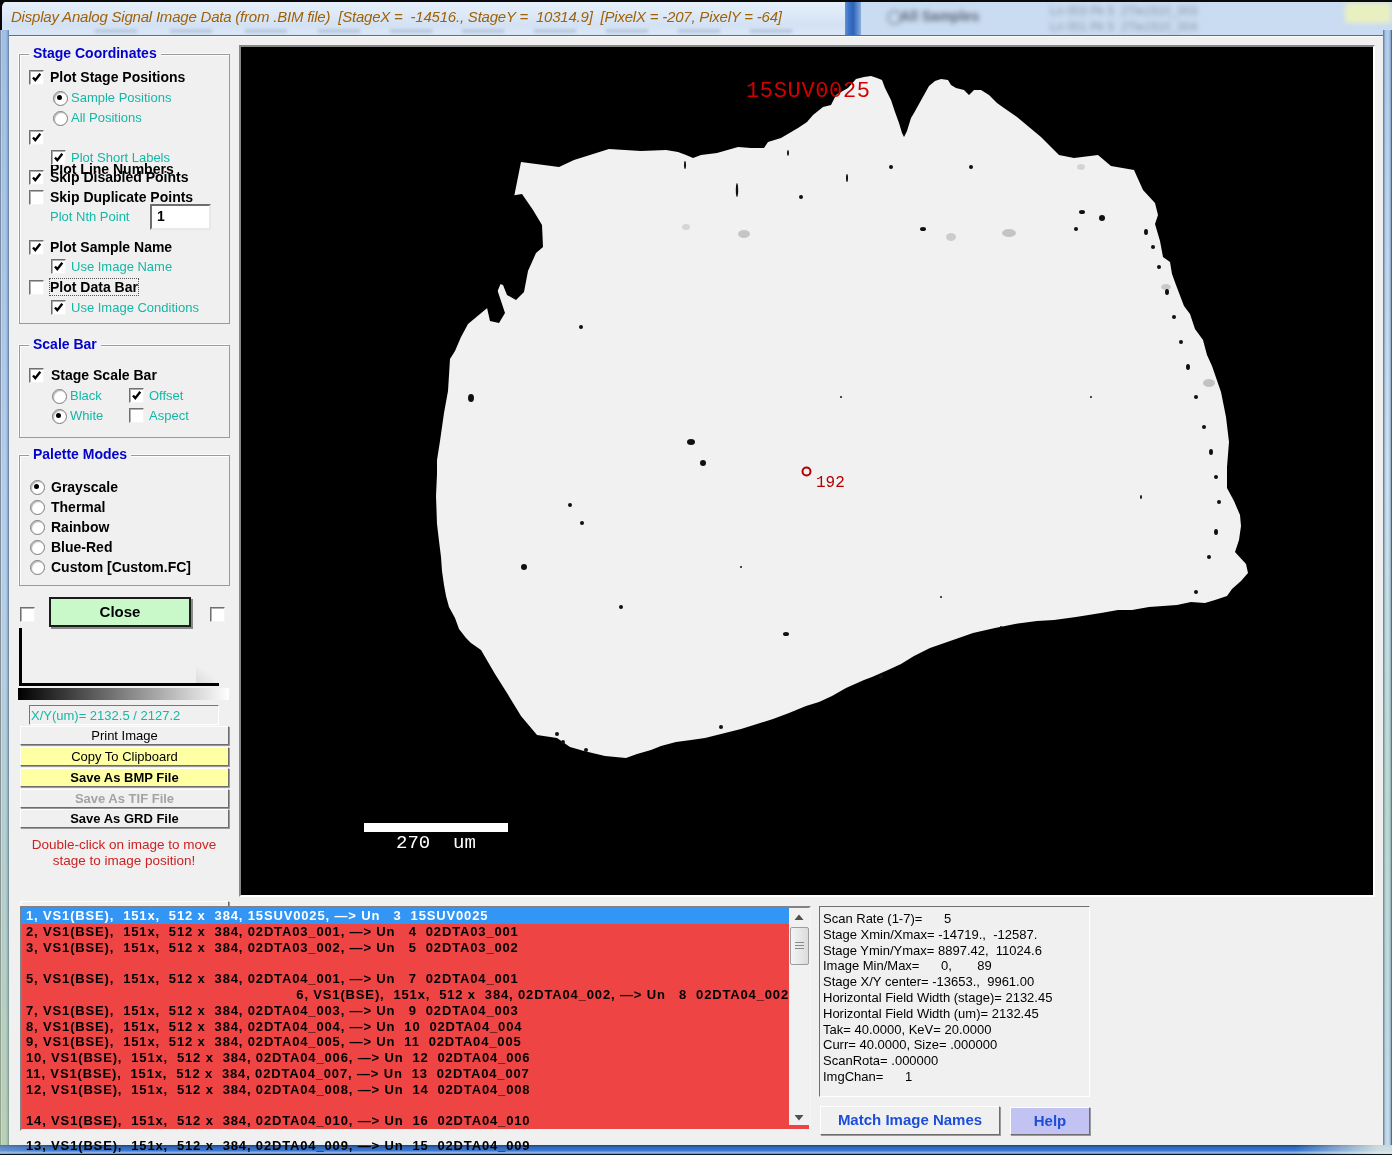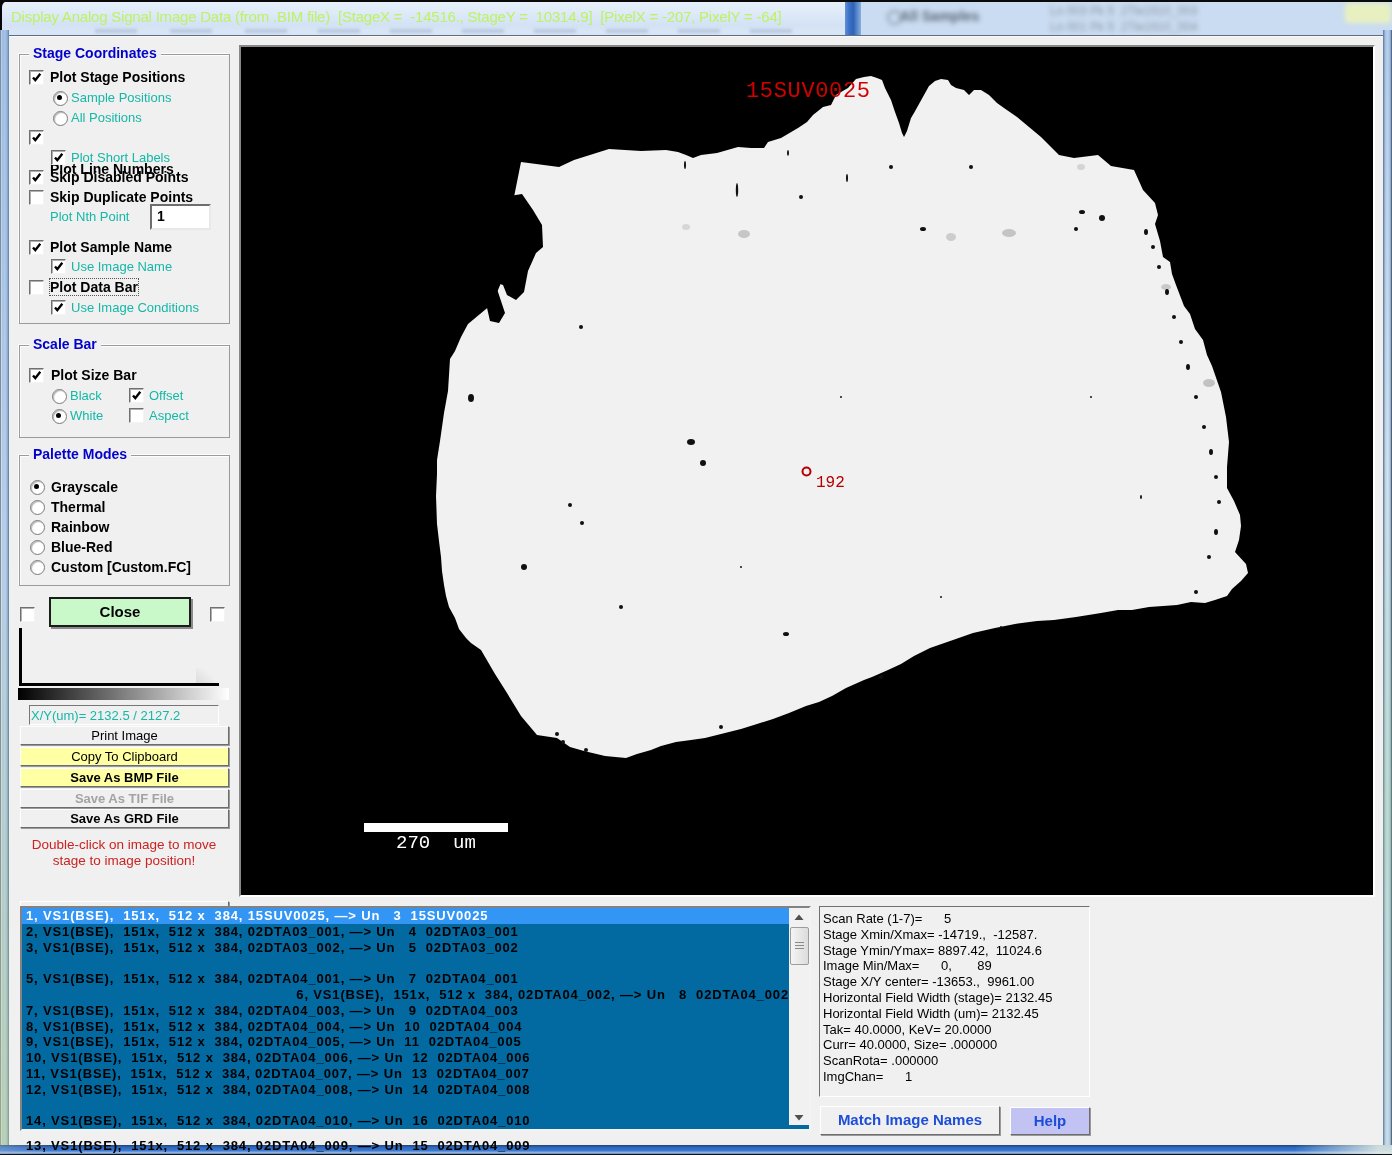--- a/index.html
+++ b/index.html
@@ -2,21 +2,21 @@
 <html><head>
 <meta charset="utf-8">
 <style>
 html,body{margin:0;padding:0;}
 body{width:1392px;height:1155px;position:relative;overflow:hidden;
   font-family:"Liberation Sans",sans-serif;background:#05050a;}
 .abs{position:absolute;}
 #titlebar{left:2px;top:1px;width:1388px;height:34px;
   background:linear-gradient(to bottom,#e7f1fc 0%,#dde9f7 40%,#d3e2f4 70%,#d9e6f6 100%);
   border-top-left-radius:6px;}
-#titletext{left:11px;top:8px;font-size:15px;color:#bef264;white-space:pre;letter-spacing:-0.21px;}
+#titletext{left:11px;top:8px;font-size:15px;color:#a16207;white-space:pre;letter-spacing:-0.21px;font-style:italic;}
 #client{left:9px;top:36px;width:1374px;height:1110px;background:#f0f0f0;}
 #bleft{left:0;top:30px;width:9px;height:1117px;
   background:linear-gradient(to bottom, rgba(120,160,210,0.45) 0%, rgba(140,175,215,0.25) 45%, rgba(160,190,150,0.4) 80%, rgba(175,200,140,0.55) 100%),
    linear-gradient(to right,#0c1524 0%,#f8fbff 12%,#b9cfe8 30%,#cfdff2 55%,#9fbedf 80%,#47617f 100%);}
 #bright{left:1383px;top:30px;width:9px;height:1117px;
   background:linear-gradient(to bottom, rgba(120,160,210,0.4) 0%, rgba(150,185,200,0.2) 40%, rgba(150,195,160,0.45) 70%, rgba(150,185,205,0.3) 100%),
    linear-gradient(to right,#445a74 0%,#c3d6ec 25%,#e3eefa 50%,#b4cce7 80%,#0e1726 100%);}
 #bbottom{left:0;top:1145px;width:1392px;height:10px;
   background:linear-gradient(to right, rgba(170,192,214,0.4) 0%, rgba(0,0,0,0) 4%, rgba(0,0,0,0) 93%, rgba(232,240,228,0.85) 99%),
    linear-gradient(to bottom,#28415e 0%,#2b68c4 25%,#3a77d0 55%,#9dbfe4 80%,#0c1322 100%);}
@@ -31,21 +31,21 @@
 .rad{width:13px;height:13px;border-radius:50%;background:#fff;
   border:1px solid #7b7b7b;box-shadow:inset 1px 1px 1px #b4b4b4;}
 .rad .dot{position:absolute;left:3px;top:3px;width:5px;height:5px;border-radius:50%;background:#000;}
 .lb{font-size:14px;font-weight:bold;color:#000;white-space:pre;}
 .ls{font-size:13px;color:#14b8a6;white-space:pre;}
 .btn{background:#f0f0f0;text-align:center;color:#1d4ed8;
   border-top:1px solid #fff;border-left:1px solid #fff;
   border-right:1px solid #6d6d6d;border-bottom:1px solid #6d6d6d;
   box-shadow:1px 1px 0 #9a9a9a;}
 .yellow{background:#ffffa3;}
-#listbox{left:20px;top:906px;width:787px;height:221px;background:#0369a1;
+#listbox{left:20px;top:906px;width:787px;height:221px;background:#ef4444;
   border-top:2px solid #828282;border-left:2px solid #828282;
   border-bottom:2px solid #f3f3f3;border-right:2px solid #f3f3f3;}
 .row{position:absolute;left:0;width:763px;height:16px;font-size:13px;font-weight:bold;
   white-space:pre;padding-left:4px;line-height:16px;letter-spacing:0.85px;}
 #infopanel{left:819px;top:906px;width:269px;height:189px;background:#f0f0f0;
   border-top:1px solid #707070;border-left:1px solid #707070;
   border-bottom:1px solid #fff;border-right:1px solid #fff;}
 #infotext{left:3px;top:4px;font-size:13px;line-height:15.8px;white-space:pre;color:#000;}
 .blur2{filter:blur(2.5px);}
 </style>
@@ -136,21 +136,21 @@
     </svg>
   </div>
 <div class="abs ls" style="left:71px;top:300px;">Use Image Conditions</div>
 <div class="abs group" style="left:19px;top:345px;width:209px;height:91px;"></div>
 <div class="abs gtitle" style="left:29px;top:338px;">Scale Bar</div>
 <div class="abs cb" style="left:29px;top:368px;">
     <svg width="11" height="11" viewBox="0 0 11 11">
       <path d="M2 5.5 L4.3 8.2 L9.3 1.8" stroke="#000" stroke-width="2.4" fill="none"></path>
     </svg>
   </div>
-<div class="abs lb" style="left:51px;top:367px;">Plot Size Bar</div>
+<div class="abs lb" style="left:51px;top:367px;">Stage Scale Bar</div>
 <div class="abs rad" style="left:52px;top:389px;"></div>
 <div class="abs ls" style="left:70px;top:388px;">Black</div>
 <div class="abs cb" style="left:129px;top:388px;">
     <svg width="11" height="11" viewBox="0 0 11 11">
       <path d="M2 5.5 L4.3 8.2 L9.3 1.8" stroke="#000" stroke-width="2.4" fill="none"></path>
     </svg>
   </div>
 <div class="abs ls" style="left:149px;top:388px;">Offset</div>
 <div class="abs rad" style="left:52px;top:409px;">
     <div class="dot"></div>

